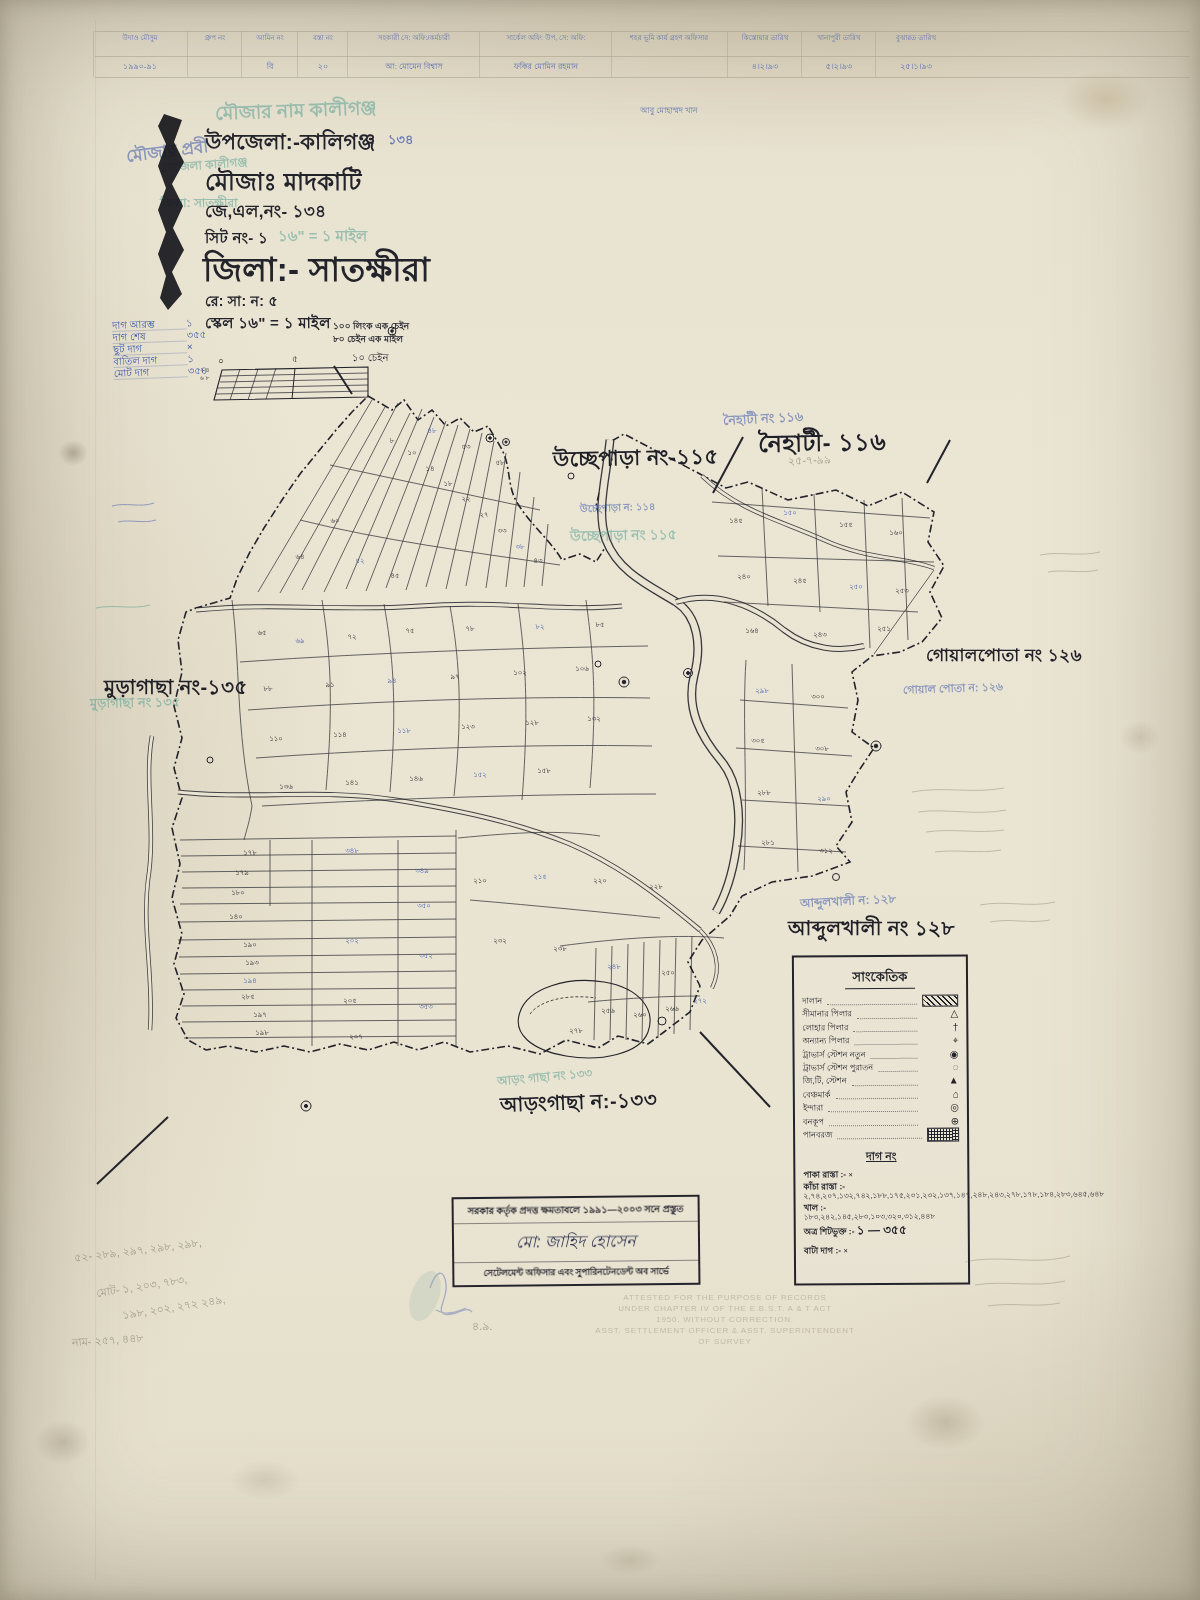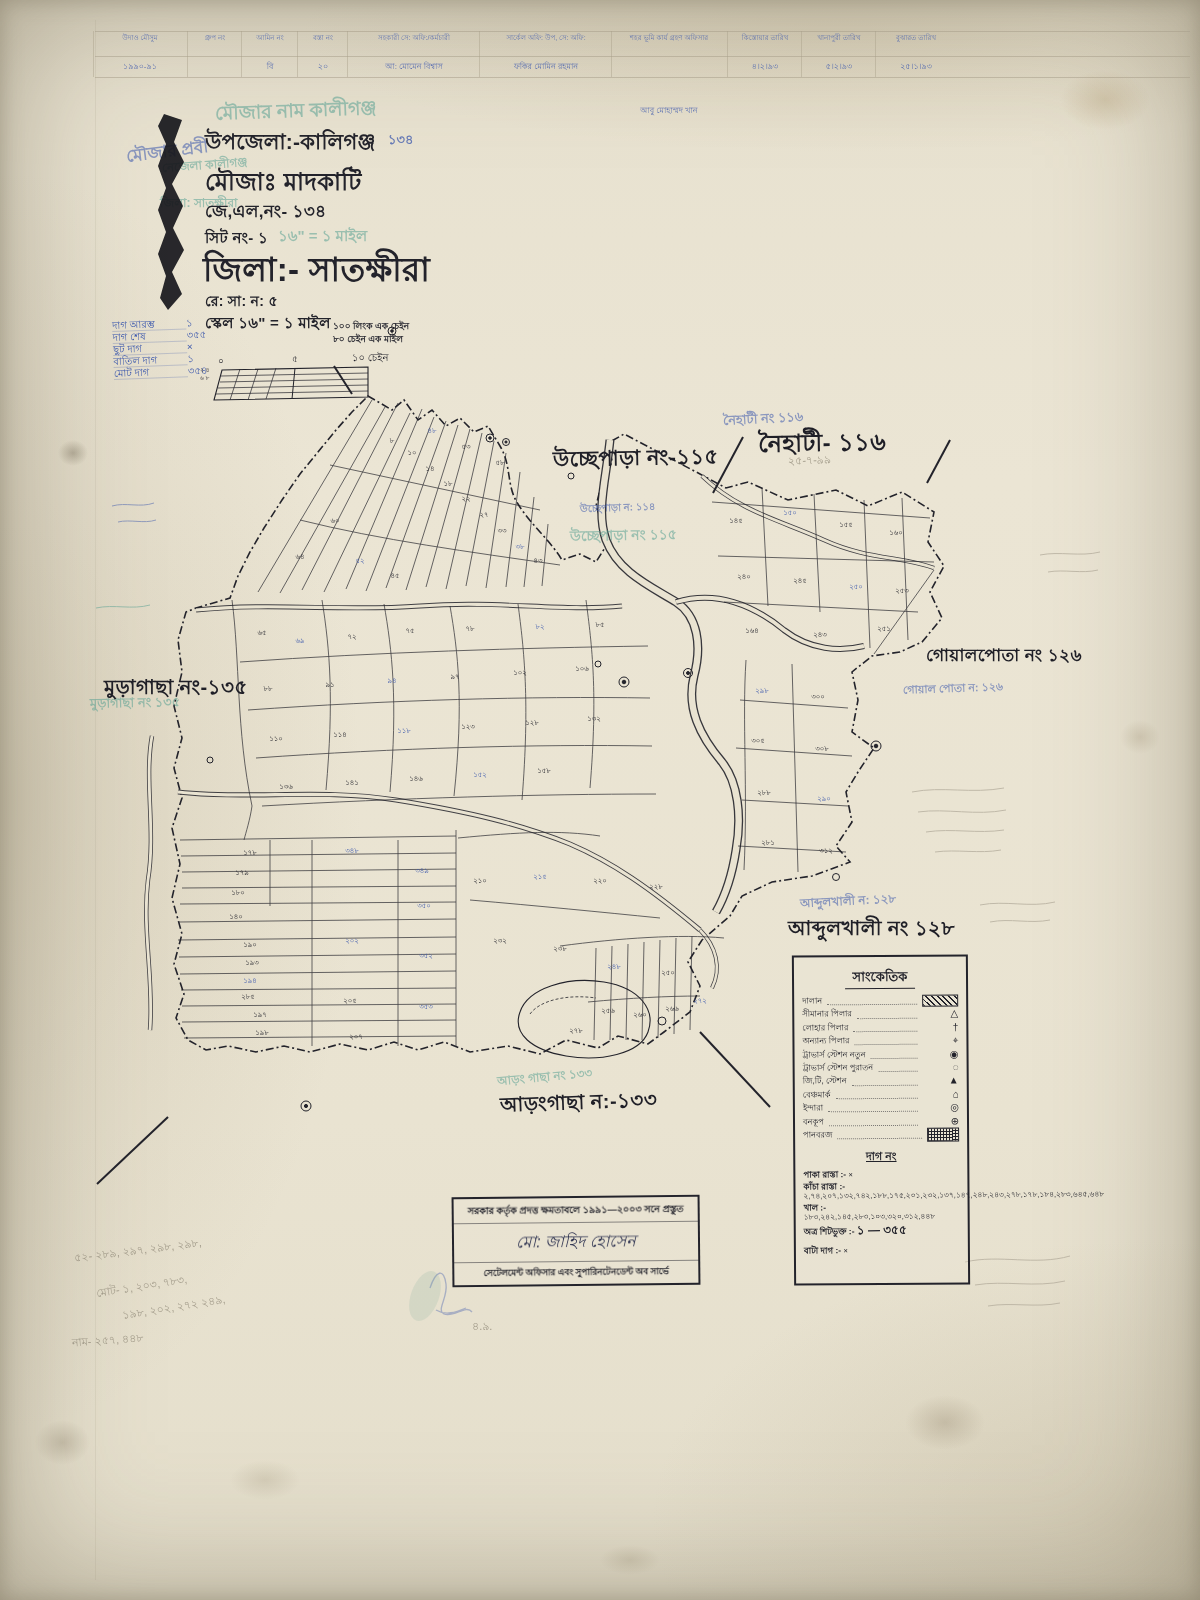--- a/index.html
+++ b/index.html
@@ -454,20 +454,27 @@
         <div class="dag-row"><span class="dl">বাটা দাগ :- </span><span>×</span></div>
       </div>
   </div>
 
   <div id="stamp">
     <div class="s1">সরকার কর্তৃক প্রদত্ত ক্ষমতাবলে ১৯৯১—২০০৩ সনে প্রস্তুত</div>
     <div class="s2">মো: জাহিদ হোসেন</div>
     <div class="s3">সেটেলমেন্ট অফিসার এবং সুপারিনটেনডেন্ট অব সার্ভে</div>
   </div>
 
+  <div class="ghost-stamp" id="ghost-stamp">
+      <div>ATTESTED FOR THE PURPOSE OF RECORDS</div>
+      <div>UNDER CHAPTER IV OF THE E.B.S.T. A &amp; T ACT</div>
+      <div>1950, WITHOUT CORRECTION.</div>
+      <div>ASST. SETTLEMENT OFFICER &amp; ASST. SUPERINTENDENT</div>
+      <div>OF SURVEY</div>
+    </div>
 
   <div class="stain" style="left:1060px;top:70px;width:90px;height:60px;background:radial-gradient(closest-side,rgba(165,140,95,.28),transparent);"></div>
   <div class="stain" style="left:58px;top:440px;width:30px;height:26px;background:radial-gradient(closest-side,rgba(110,100,80,.4),transparent);"></div>
   <div class="stain" style="left:905px;top:1395px;width:80px;height:55px;background:radial-gradient(closest-side,rgba(140,125,100,.3),transparent);"></div>
   <div class="stain" style="left:35px;top:1420px;width:55px;height:45px;background:radial-gradient(closest-side,rgba(130,118,95,.3),transparent);"></div>
   <div class="stain" style="left:1120px;top:720px;width:40px;height:34px;background:radial-gradient(closest-side,rgba(150,135,105,.25),transparent);"></div>
   <div class="stain" style="left:230px;top:1460px;width:70px;height:40px;background:radial-gradient(closest-side,rgba(150,138,110,.22),transparent);"></div>
   <div class="stain" style="left:600px;top:1545px;width:60px;height:30px;background:radial-gradient(closest-side,rgba(140,128,100,.22),transparent);"></div>
 </div>
 

